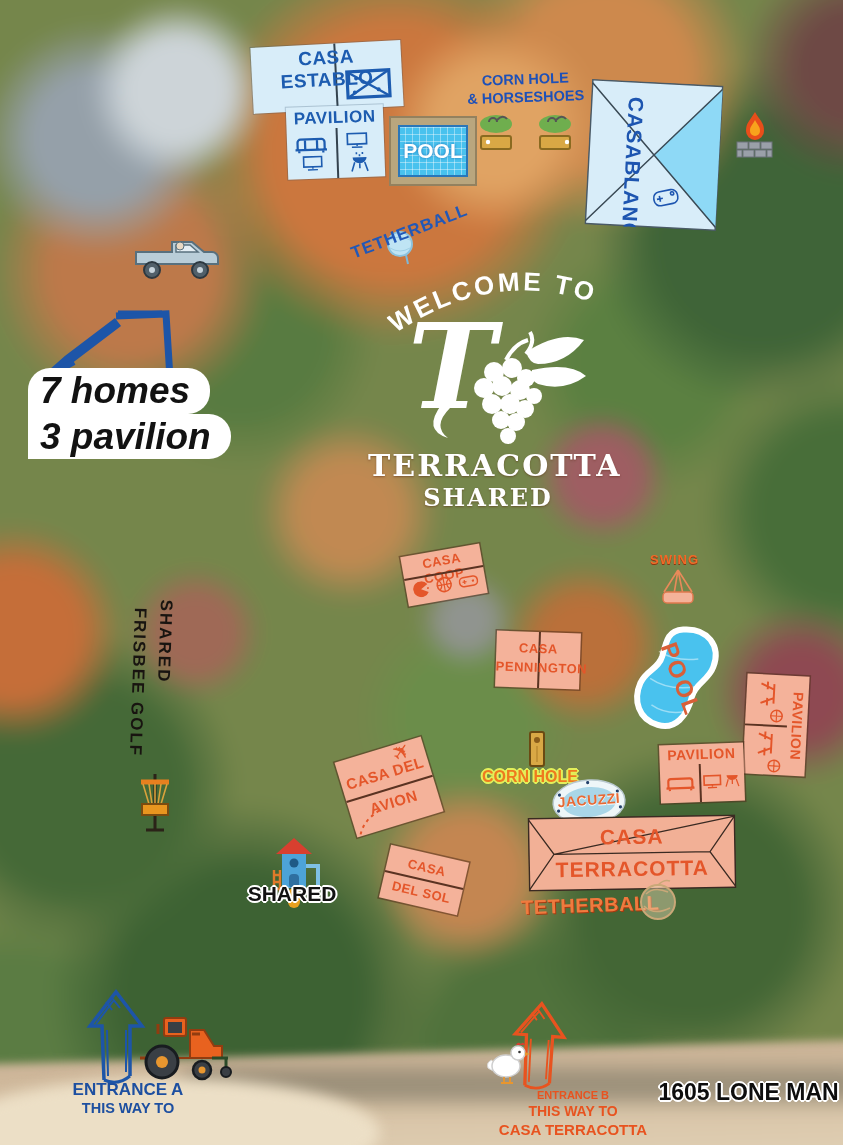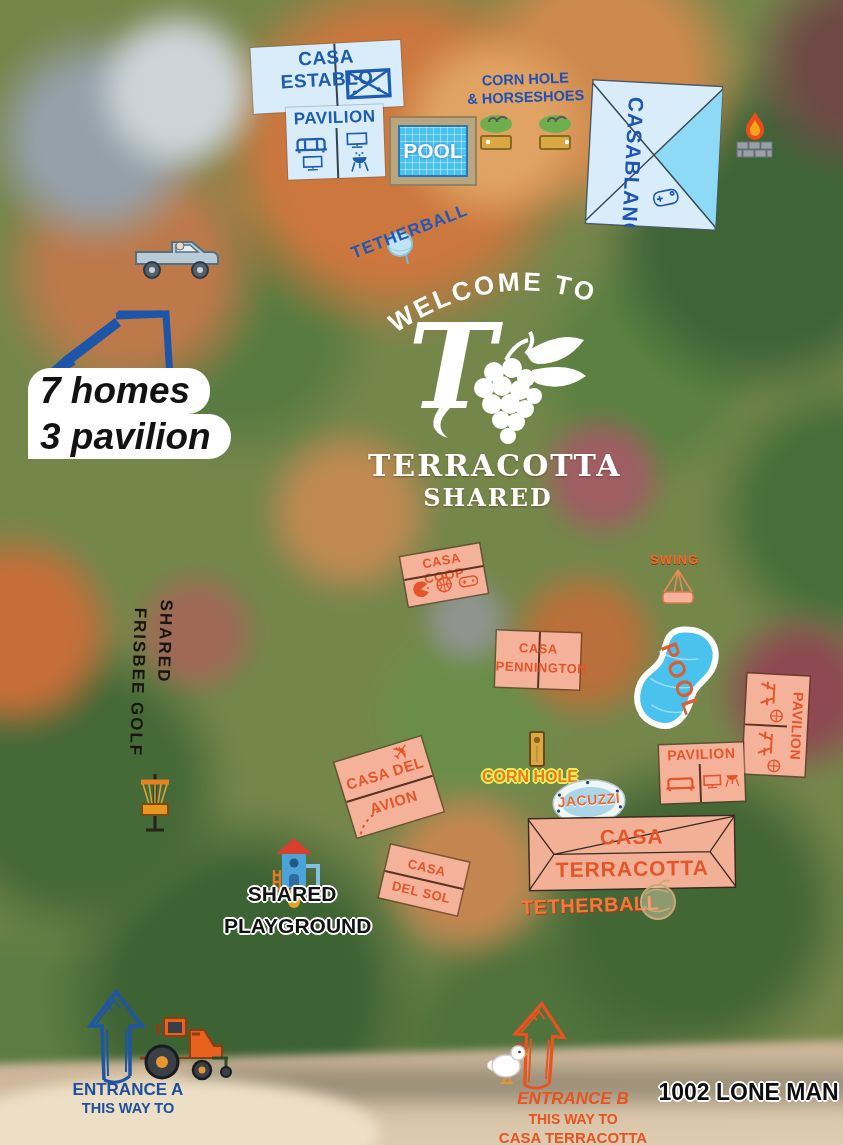--- a/index.html
+++ b/index.html
@@ -423,21 +423,20 @@
       <rect x="20" y="18" width="24" height="34" fill="#4da3d8"></rect>
       <circle cx="32" cy="27" r="4.5" fill="#1f5a86"></circle>
       <rect x="27" y="38" width="10" height="14" rx="4" fill="#2f6fa0"></rect>
       <path d="M44 30 h12 v22" stroke="#7fc0e4" stroke-width="4" fill="none"></path>
       <path d="M12 34 v22 M18 34 v22 M12 39 h6 M12 46 h6 M12 53 h6" stroke="#e07a2a" stroke-width="2.4" fill="none"></path>
       <rect x="26" y="52" width="12" height="20" rx="6" fill="#e8a01f"></rect>
     </svg>
   </span>
   <div class="abs outline-white" style="left:224px;top:878px;width:136px;text-align:center;color:#121212;font-weight:800;font-size:21px;line-height:1.5;z-index:3;">
     <div>SHARED</div>
-    <div>PLAYGROUND</div>
   </div>
 
   <span class="icon abs" style="left:84px;top:986px;color:#1d55a8;z-index:3;">
     <svg width="64" height="98" viewBox="0 0 64 98">
       <path d="M20 94 L18 40 L6 40 L32 6 L58 40 L46 40 L46 90" fill="none" stroke="currentColor" stroke-width="3.5"></path>
       <path d="M24 90 L23 44 M42 44 L42 86 M12 38 l18 -24 M22 16 l6 8 M28 12 l8 10" stroke="currentColor" stroke-width="2" fill="none"></path>
       <path d="M20 94 q14 6 26 -4" stroke="currentColor" stroke-width="3" fill="none"></path>
     </svg>
   </span>
   <span class="icon abs" style="left:136px;top:1014px;z-index:3;">
@@ -471,22 +470,22 @@
       <path d="M8 20 q-6 2 -4 8 q4 4 10 2" fill="#ffffff" stroke="#d9d9d9"></path>
       <ellipse cx="22" cy="26" rx="14" ry="11" fill="#ffffff" stroke="#cfcfcf" stroke-width="1.5"></ellipse>
       <circle cx="34" cy="13" r="7" fill="#ffffff" stroke="#cfcfcf" stroke-width="1.5"></circle>
       <path d="M32 5 q2 -4 5 -1 q2 -3 4 1" fill="#d83f2f"></path>
       <polygon points="41,12 46,14 41,16" fill="#e8962f"></polygon>
       <circle cx="35.5" cy="12" r="1.3" fill="#333"></circle>
       <path d="M20 37 v6 M26 37 v6 M17 43 h6 M23 43 h6" stroke="#e8962f" stroke-width="1.8" fill="none"></path>
     </svg>
   </span>
   <div class="abs" style="left:488px;top:1088px;width:170px;text-align:center;color:#e8531f;font-weight:800;line-height:1.3;z-index:3;">
-    <div style="font-size:17px;font-style:italic;">ENTRANCE B</div>
+    <div style="font-size:11px;">ENTRANCE B</div>
     <div style="font-size:14px;">THIS WAY TO</div>
     <div style="font-size:15px;">CASA TERRACOTTA</div>
   </div>
 
   <div class="abs outline-white" style="left:656px;top:1078px;width:185px;text-align:center;color:#0d0d0d;font-weight:800;font-size:23px;line-height:1.3;z-index:3;">
-    <div>1002 LONE MAN</div>
+    <div>1605 LONE MAN</div>
   </div>
 
 </div>
 
 </body></html>

